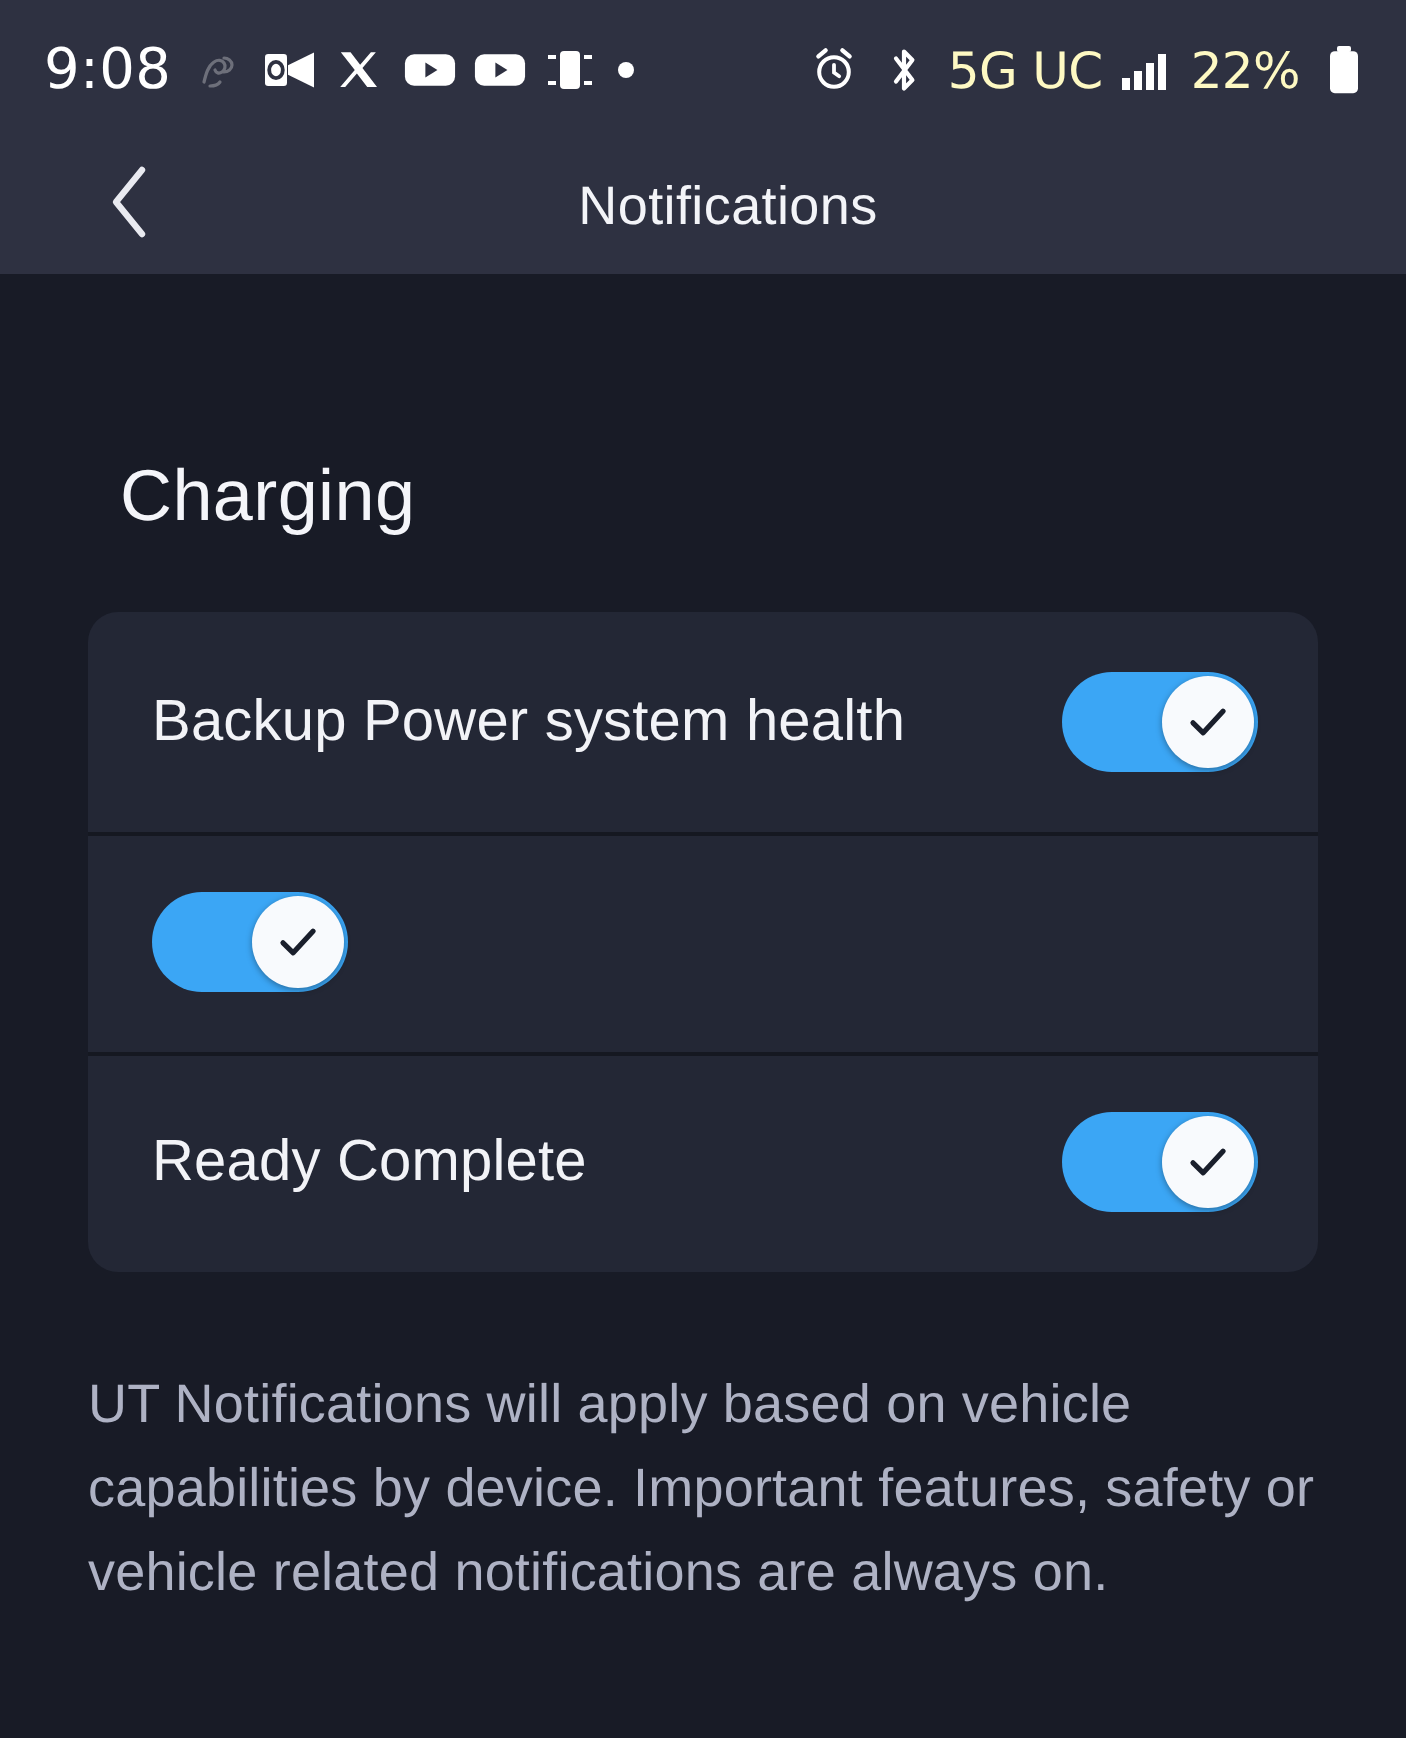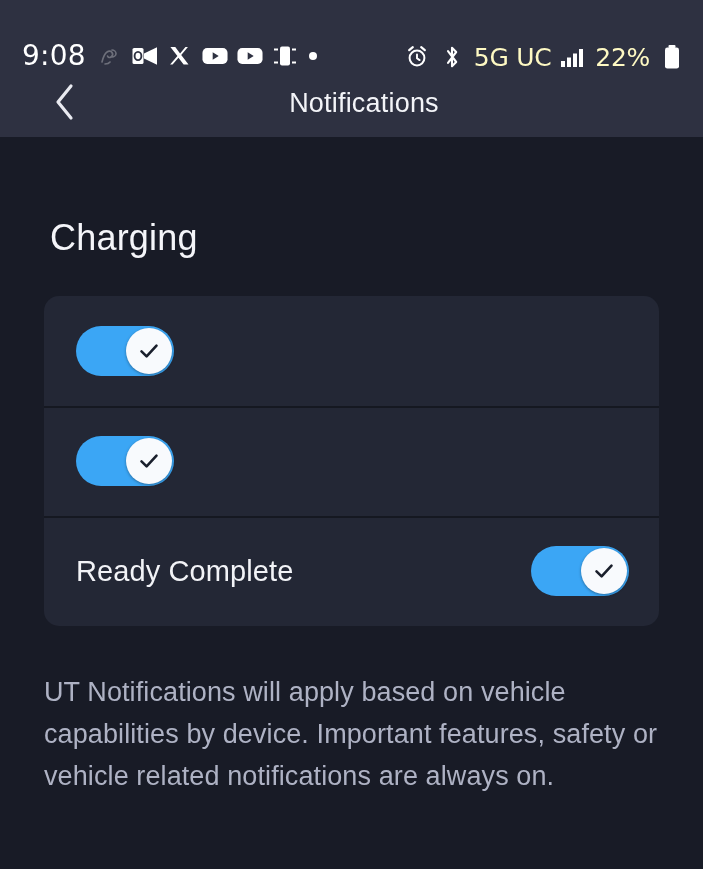--- a/index.html
+++ b/index.html
@@ -14,21 +14,21 @@
     overflow: hidden;
     position: relative;
     -webkit-font-smoothing: antialiased;
   }
 
   
   .statusbar {
     height: 70px;
     background: #2e3141;
     display: flex;
-    align-items: flex-end;
+    align-items: center;
     justify-content: space-between;
     padding: 0 18px 0 22px;
     box-sizing: border-box;
     position: relative;
   }
   .sb-left {
     display: flex;
     align-items: center;
     gap: 9px;
   }
@@ -102,21 +102,21 @@
   }
 
   
   .content {
     padding: 0;
   }
   .section-title {
     color: #f4f5f9;
     font-size: 36px;
     letter-spacing: 0.2px;
-    margin: 6px;
+    margin: 16px;
     padding: 74px 11px 0 44px;
     font-weight: normal;
     font-family: "Liberation Sans", sans-serif;
   }
 
   .card {
     margin: 37px 44px 0 44px;
     background: #232735;
     border-radius: 15px;
     overflow: hidden;
@@ -286,20 +286,21 @@
   <div class="page-title">Notifications</div>
 </div>
 
 <div class="content">
 
   <h1 class="section-title">Charging</h1>
 
   <div class="card">
 
     <div class="row">
+      <span class="row-label">Backup Power system health</span>
       <span class="toggle">
         <span class="knob">
           <span>
             <svg width="26" height="26" viewBox="0 0 26 26">
               <path d="M5.5 13.4 L10.6 18.4 L20.5 7.6" fill="none" stroke="#1a1f2c" stroke-width="2.6" stroke-linecap="round" stroke-linejoin="round"></path>
             </svg>
           </span>
         </span>
       </span>
     </div>

